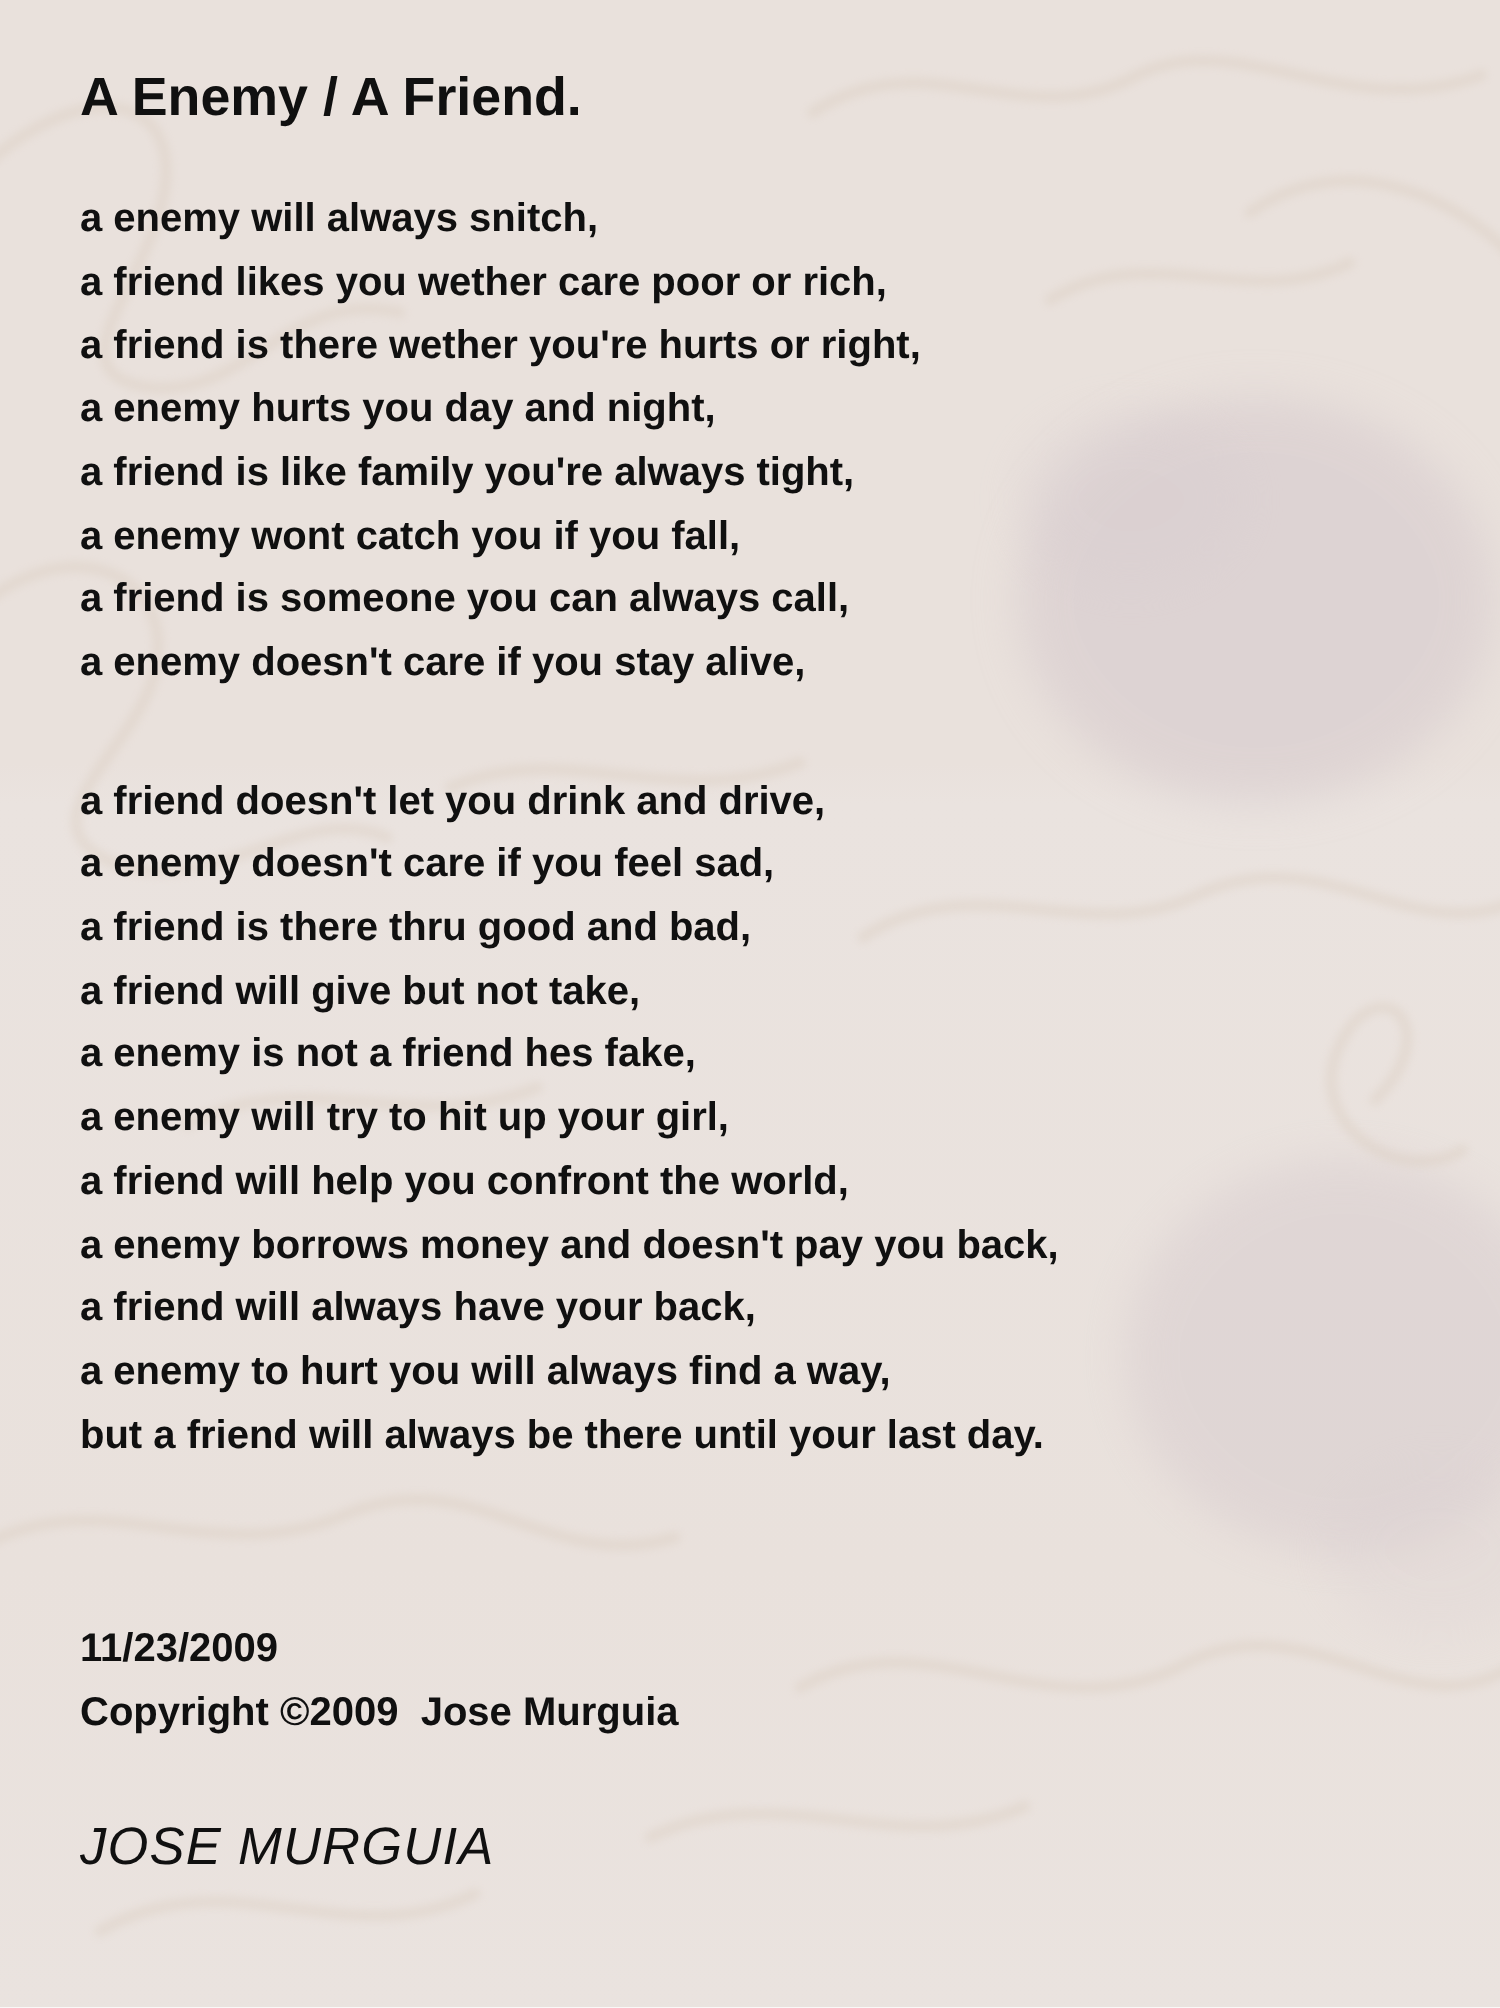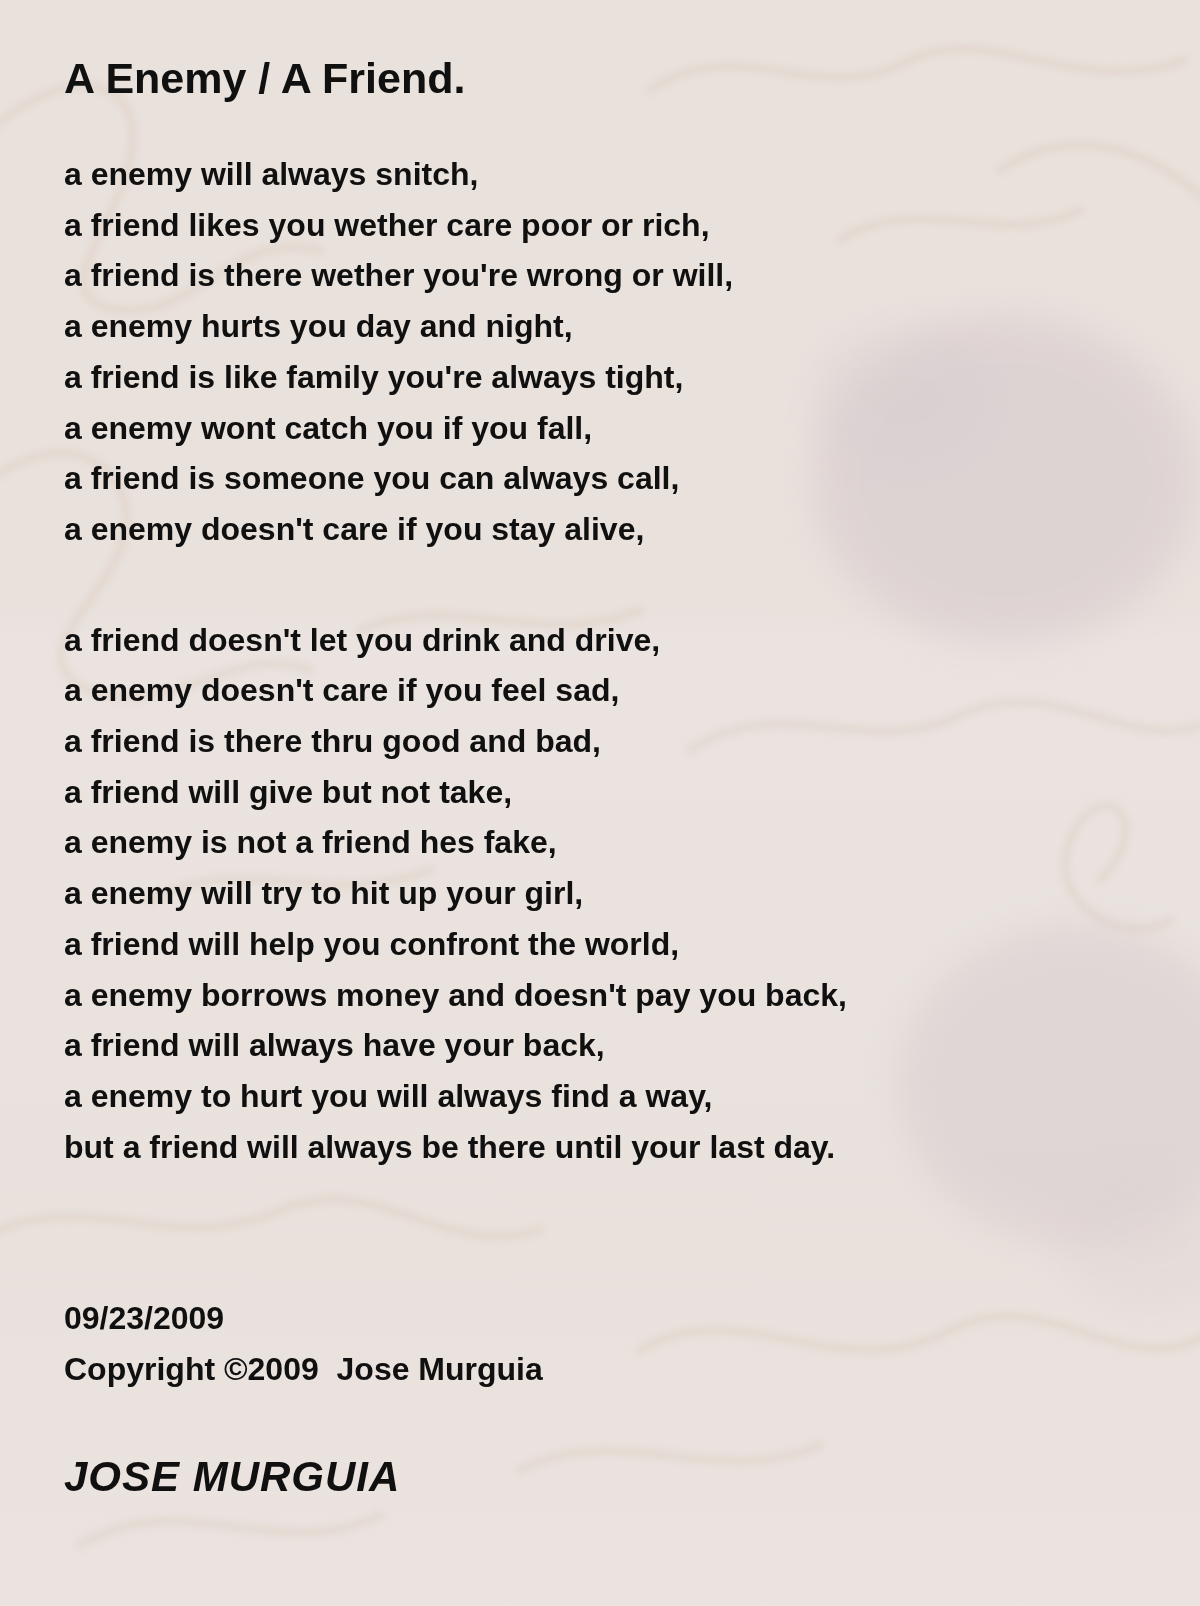--- a/index.html
+++ b/index.html
@@ -54,21 +54,21 @@
     line-height: 50.7px;
     white-space: pre-wrap;
   }
   .footer { margin-top: 121px; }
   .footer .poem-line { white-space: pre-wrap; }
   .signature {
     margin-top: 54px;
     font-size: 42px;
     line-height: 56px;
     font-style: italic;
-    font-weight: bold;
+    font-weight: normal;
     letter-spacing: 1px;
   }
 </style>
 </head>
 <body>
 
 <div class="page">
 
   <svg class="texture" viewBox="0 0 1200 1606" xmlns="http://www.w3.org/2000/svg" aria-hidden="true">
     <defs>
@@ -104,21 +104,21 @@
     </g>
   </svg>
 
   <div class="content">
 
     <h1 class="poem-title">A Enemy / A Friend.</h1>
 
     <div class="stanza">
       <div class="poem-line">a enemy will always snitch,</div>
       <div class="poem-line">a friend likes you wether care poor or rich,</div>
-      <div class="poem-line">a friend is there wether you're wrong or will,</div>
+      <div class="poem-line">a friend is there wether you're hurts or right,</div>
       <div class="poem-line">a enemy hurts you day and night,</div>
       <div class="poem-line">a friend is like family you're always tight,</div>
       <div class="poem-line">a enemy wont catch you if you fall,</div>
       <div class="poem-line">a friend is someone you can always call,</div>
       <div class="poem-line">a enemy doesn't care if you stay alive,</div>
     </div>
 
     <div class="stanza second">
       <div class="poem-line">a friend doesn't let you drink and drive,</div>
       <div class="poem-line">a enemy doesn't care if you feel sad,</div>
@@ -127,19 +127,19 @@
       <div class="poem-line">a enemy is not a friend hes fake,</div>
       <div class="poem-line">a enemy will try to hit up your girl,</div>
       <div class="poem-line">a friend will help you confront the world,</div>
       <div class="poem-line">a enemy borrows money and doesn't pay you back,</div>
       <div class="poem-line">a friend will always have your back,</div>
       <div class="poem-line">a enemy to hurt you will always find a way,</div>
       <div class="poem-line">but a friend will always be there until your last day.</div>
     </div>
 
     <div class="footer">
-      <div class="poem-line">09/23/2009</div>
+      <div class="poem-line">11/23/2009</div>
       <div class="poem-line">Copyright ©2009  Jose Murguia</div>
       <div class="signature">JOSE MURGUIA</div>
     </div>
 
   </div>
 </div>
 
 </body></html>

